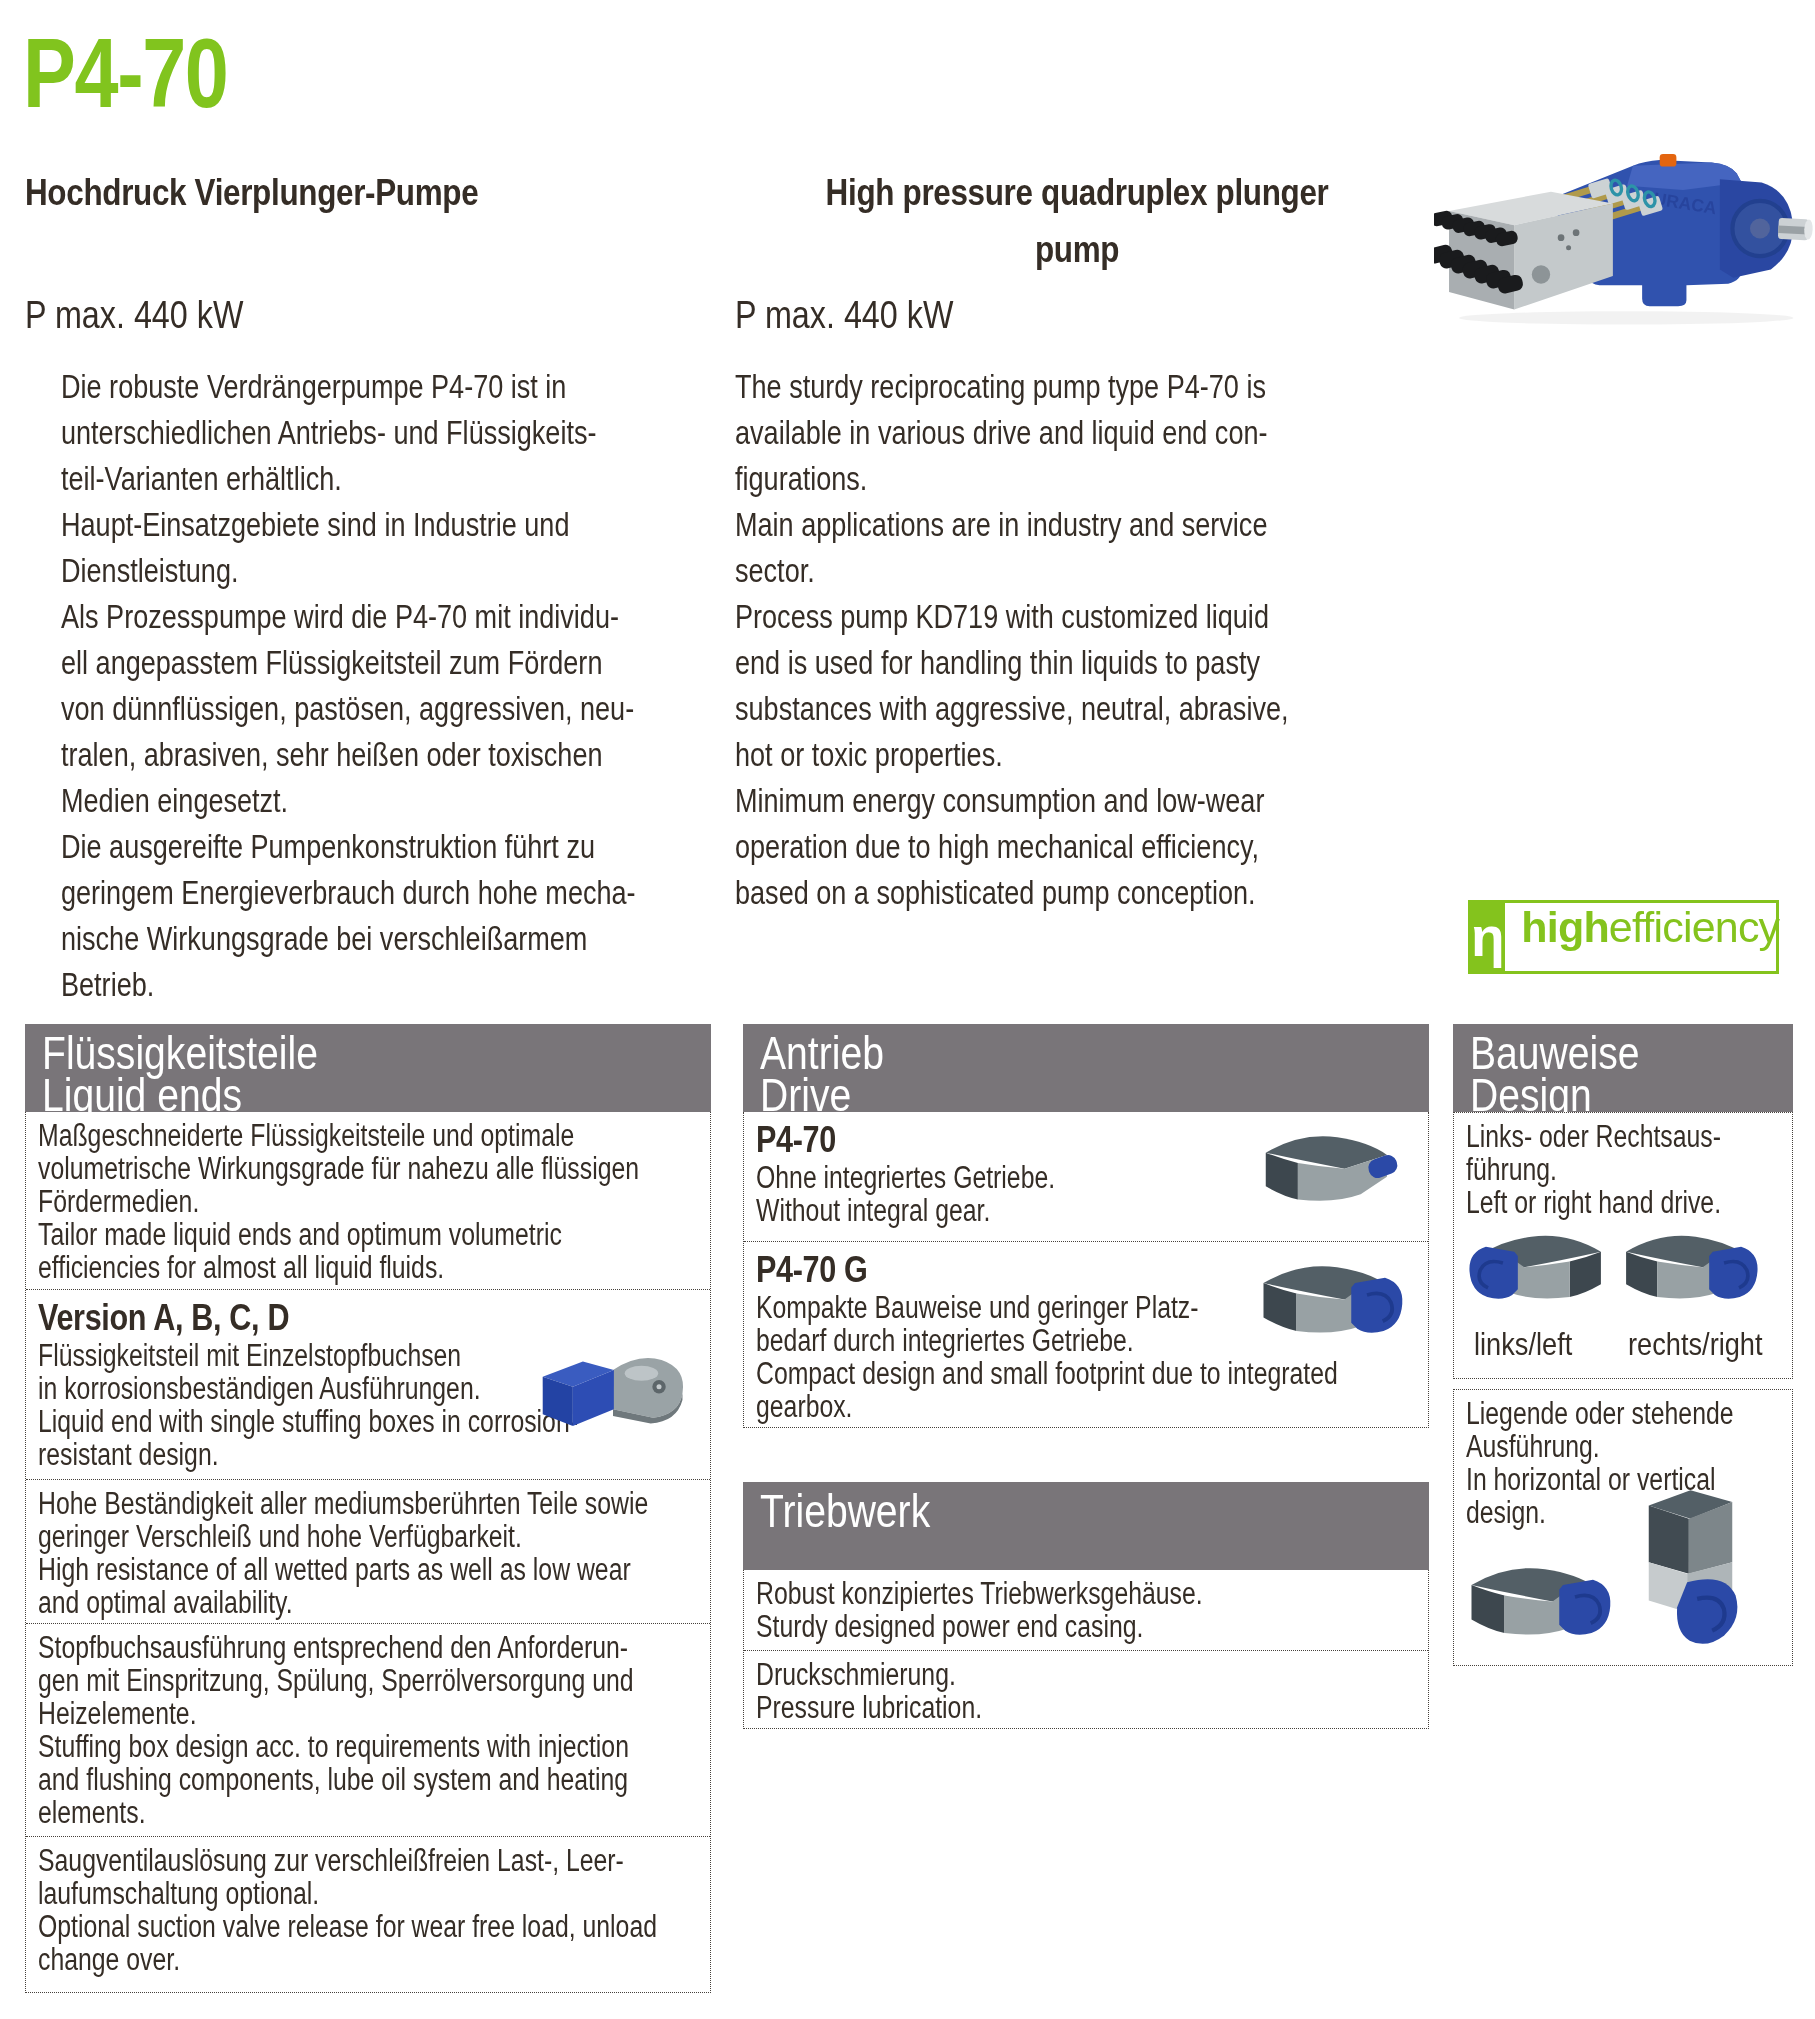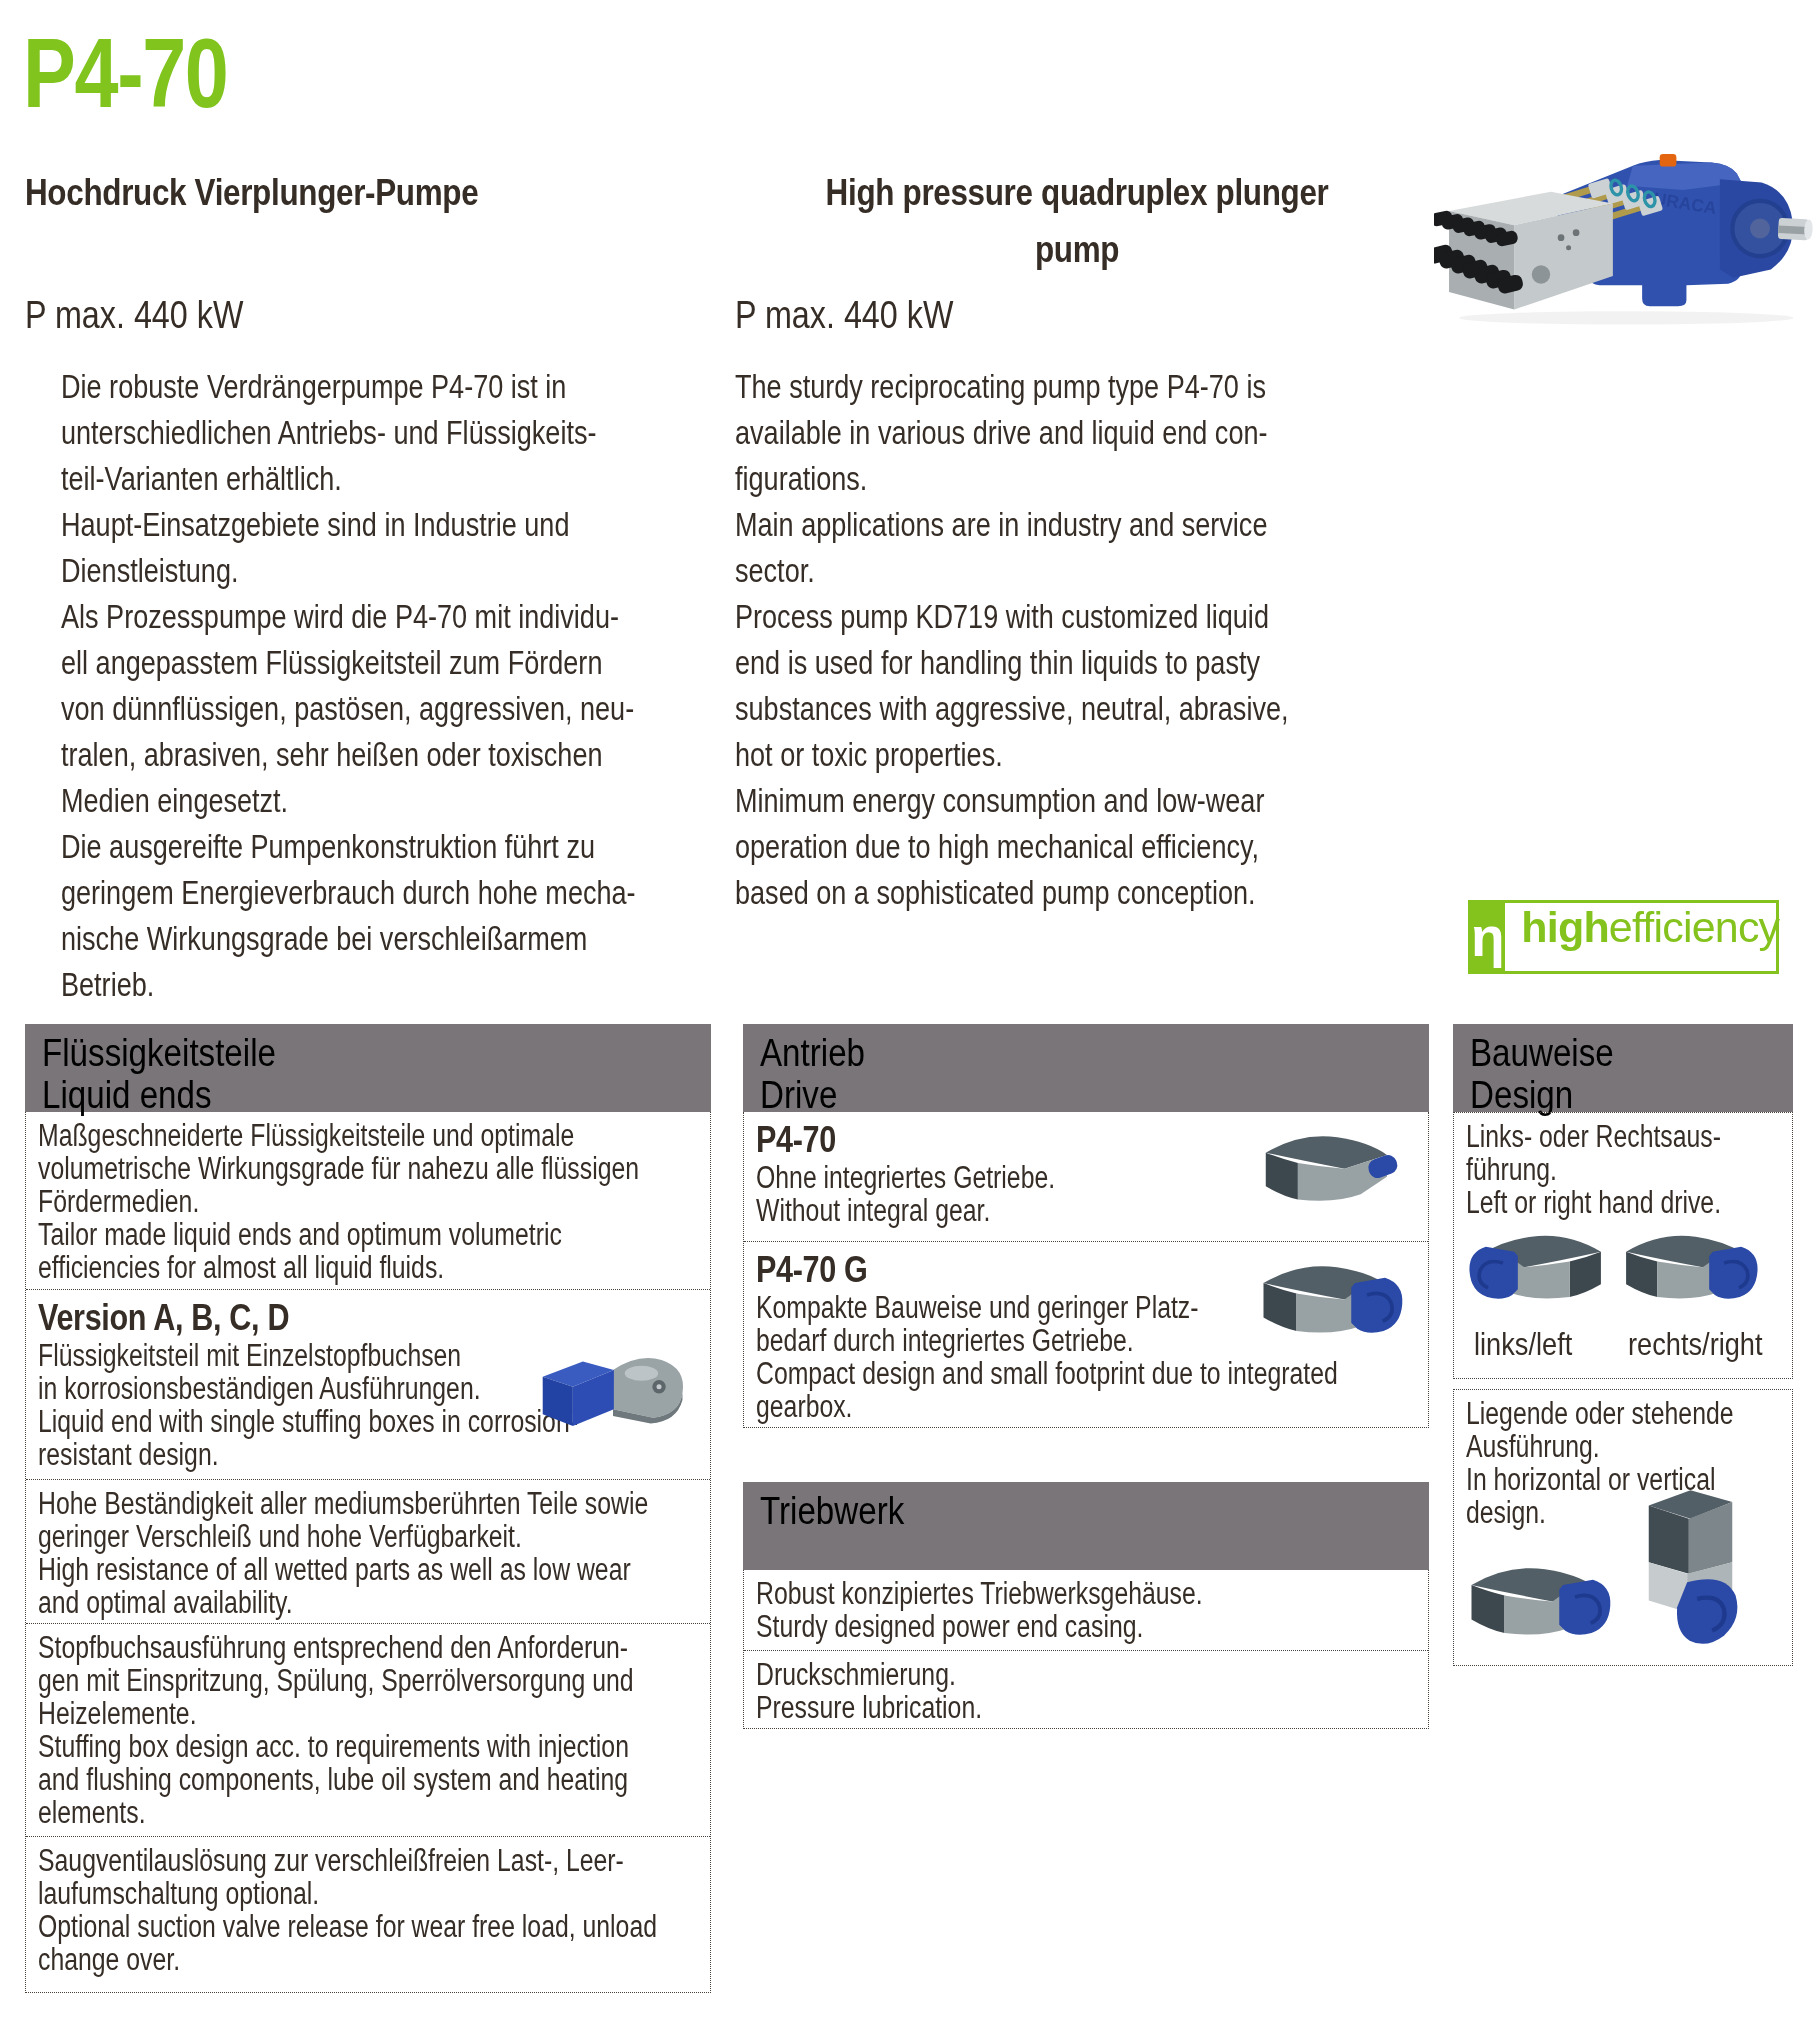--- a/index.html
+++ b/index.html
@@ -33,22 +33,22 @@
   .badge-text{flex:1;display:flex;padding-left:16.7px;font-size:43px;
               color:#84c31d;letter-spacing:-0.8px;white-space:nowrap;}
   .badge-text .b{font-weight:700;}
   .badge-text .r{font-weight:400;}
 
   
   .col{position:absolute;top:1024px;box-sizing:border-box;}
   .col1{left:25px;width:686px;}
   .col2{left:743px;width:686px;}
   .col3{left:1453px;width:340px;}
-  .sechead{height:88px;background:#797579;color:#000000;box-sizing:border-box;
-           padding:8.3px 0 0 16.7px;font-size:39px;line-height:42px;font-weight:400;}
+  .sechead{height:88px;background:#797579;color:#ffffff;box-sizing:border-box;
+           padding:8.3px 0 0 16.7px;font-size:46px;line-height:42px;font-weight:400;}
   .group{border:1.7px dotted #46413c;border-top:none;box-sizing:border-box;}
   .cell{position:relative;box-sizing:border-box;padding:6.7px 11.7px 5px 11.7px;
         font-size:31px;line-height:33px;}
   .cell + .cell{border-top:1.7px dotted #46413c;}
   .cellhead{font-size:36px;line-height:42px;font-weight:700;letter-spacing:-0.4px;}
   .gap{height:54px;}
   .box{border:1.7px dotted #46413c;box-sizing:border-box;position:relative;
        padding:6.7px 11.7px 5px 11.7px;font-size:31px;line-height:33px;}
   .icon{position:absolute;}
   .lbl{position:absolute;top:215px;font-size:32px;}

